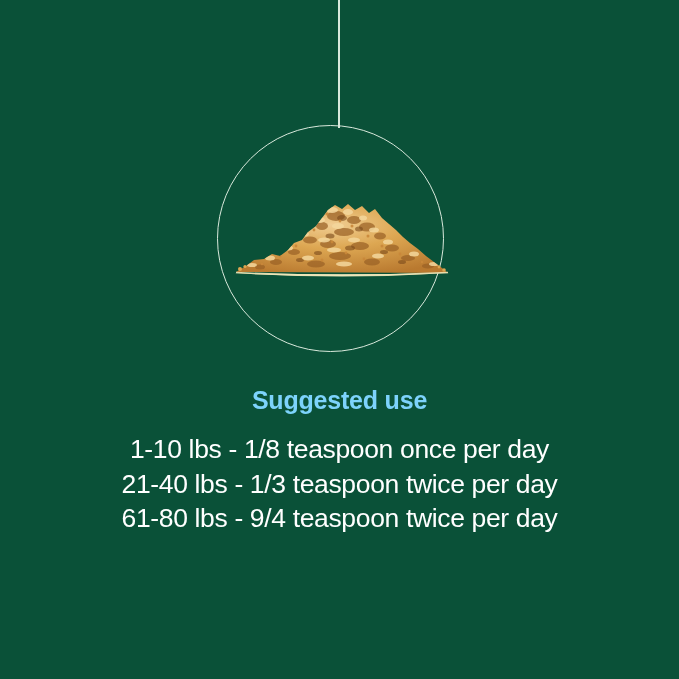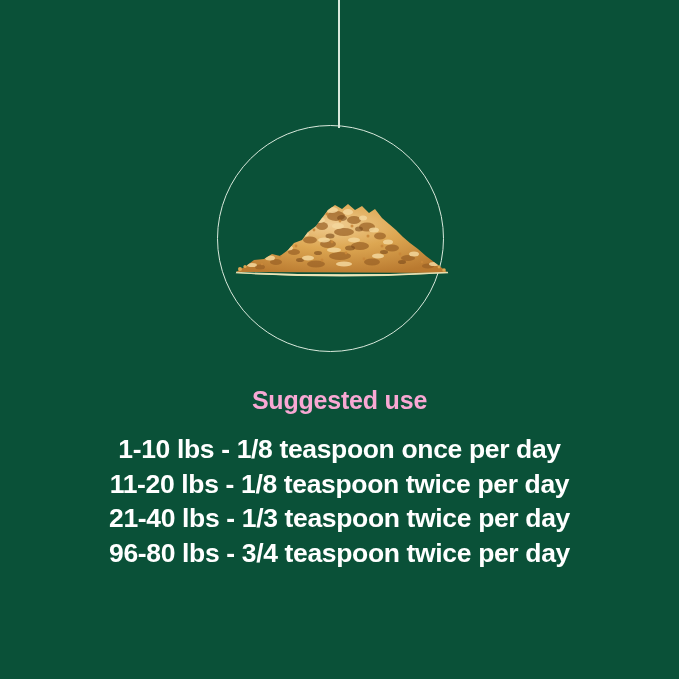--- a/index.html
+++ b/index.html
@@ -54,32 +54,32 @@
   
   .suggested-use {
     position: absolute;
     left: 0;
     top: 386px;
     width: 679px;
     text-align: center;
     font-size: 25px;
     font-weight: bold;
     letter-spacing: -0.2px;
-    color: #f9a8d4;
+    color: #7dd3fc;
   }
   .dose-list {
     position: absolute;
     left: 0;
     top: 432px;
     width: 679px;
     text-align: center;
   }
   .dose-line {
     font-size: 26.5px;
-    font-weight: bold;
+    font-weight: normal;
     color: #ffffff;
     line-height: 34.7px;
     letter-spacing: -0.35px;
     white-space: nowrap;
   }
 </style>
 </head>
 <body>
 
 <div id="panel">
@@ -195,18 +195,17 @@
         <circle cx="212" cy="74" r="1.8"></circle>
           <circle cx="207" cy="71" r="1.4"></circle>
       </g>
     </svg>
   </div>
 
   <div class="suggested-use">Suggested use</div>
 
   <div class="dose-list">
     <div class="dose-line">1-10 lbs - 1/8 teaspoon once per day</div>
-    <div class="dose-line">11-20 lbs - 1/8 teaspoon twice per day</div>
     <div class="dose-line">21-40 lbs - 1/3 teaspoon twice per day</div>
-    <div class="dose-line">96-80 lbs - 3/4 teaspoon twice per day</div>
+    <div class="dose-line">61-80 lbs - 9/4 teaspoon twice per day</div>
   </div>
 
 </div>
 
 </body></html>

